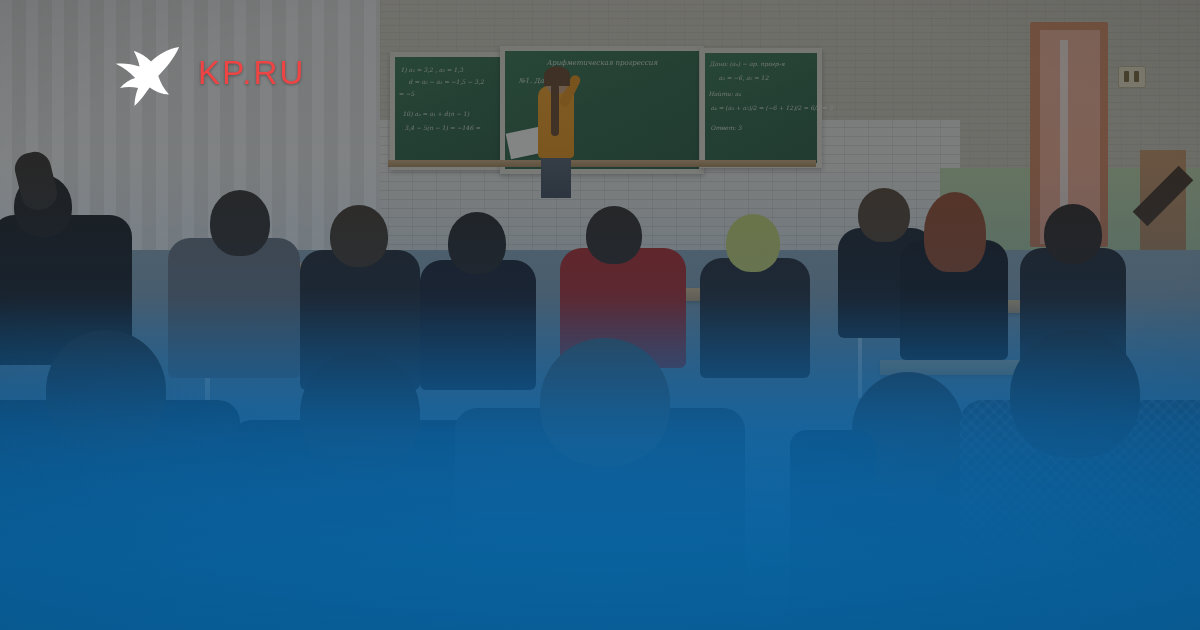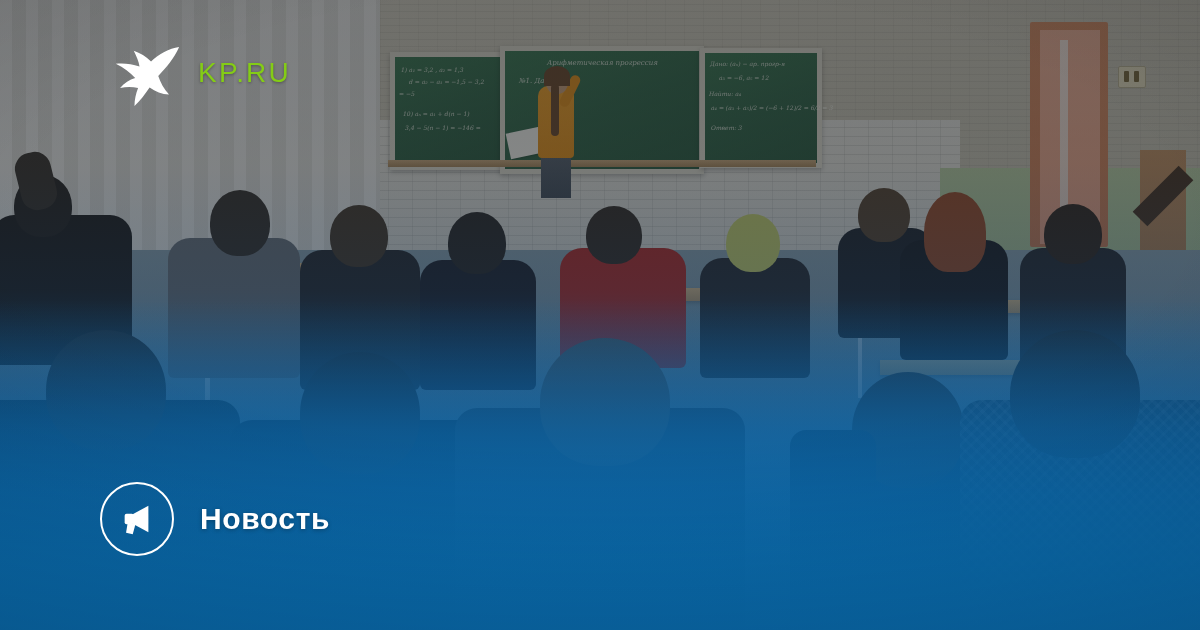--- a/index.html
+++ b/index.html
@@ -105,21 +105,21 @@
   .tint-blue{position:absolute;left:0;top:300px;width:1200px;height:330px;
     background:linear-gradient(180deg,rgba(13,96,160,0) 0%,rgba(11,102,167,.55) 40%,rgba(9,106,172,.9) 100%);}
   .vign{position:absolute;inset:0;
     background:radial-gradient(120% 90% at 50% 35%,rgba(0,0,0,0) 40%,rgba(0,0,0,.22) 100%);}
 
   
   .content{position:absolute;inset:0;}
 
   .brand{position:absolute;left:110px;top:36px;display:flex;align-items:center;gap:16px;}
   .brand-mark{width:72px;height:74px;display:block;}
-  .brand-text{color:#84cc16;font-size:28px;letter-spacing:2.2px;font-weight:400;
+  .brand-text{color:#ef4444;font-size:33px;letter-spacing:2.2px;font-weight:400;
     text-shadow:0 1px 3px rgba(0,0,0,.35);}
 
   .headline{position:absolute;left:90px;top:186px;width:1000px;color:#fff;
     font-size:46px;font-weight:700;line-height:58px;letter-spacing:-0.2px;
     text-shadow:0 2px 8px rgba(0,0,0,.32);}
 
   .badge{position:absolute;left:100px;top:482px;display:flex;align-items:center;gap:26px;}
   .badge-circle{width:70px;height:70px;border-radius:50%;border:2.5px solid #fff;
     display:flex;align-items:center;justify-content:center;flex:0 0 auto;}
   .badge-label{color:#fff;font-size:30px;font-weight:700;letter-spacing:.6px;
@@ -281,25 +281,15 @@
   <div class="content">
 
     <div class="brand">
       <svg class="brand-mark" viewBox="0 0 100 100" aria-hidden="true">
         <path fill="#ffffff" d="M96 14 C82 16 68 24 57 34 C50 27 42 22 33 19 C37 27 40 34 41 41 C30 37 19 36 8 37 C19 42 28 49 35 57 C27 59 20 64 14 71 C23 69 31 69 39 71 C36 79 34 87 34 96 C42 88 49 79 55 70 C63 76 72 79 82 80 C75 72 70 63 67 54 C78 43 89 30 96 14 Z"></path>
       </svg>
       <span class="brand-text">KP.RU</span>
     </div>
 
 
-    <div class="badge">
-      <span class="badge-circle">
-        <svg width="38" height="38" viewBox="0 0 40 40" aria-hidden="true">
-          <path fill="#ffffff" d="M32 6 L15.5 15 L15.5 25 L32 34 Z"></path>
-          <rect x="7" y="14.5" width="9.5" height="11" rx="2" fill="#ffffff"></rect>
-          <path fill="#ffffff" d="M10 25 L18.5 25 L15.5 36 L8.5 34.5 Z"></path>
-        </svg>
-      </span>
-      <span class="badge-label">Новость</span>
-    </div>
 
   </div>
 </div>
 
 </body></html>

